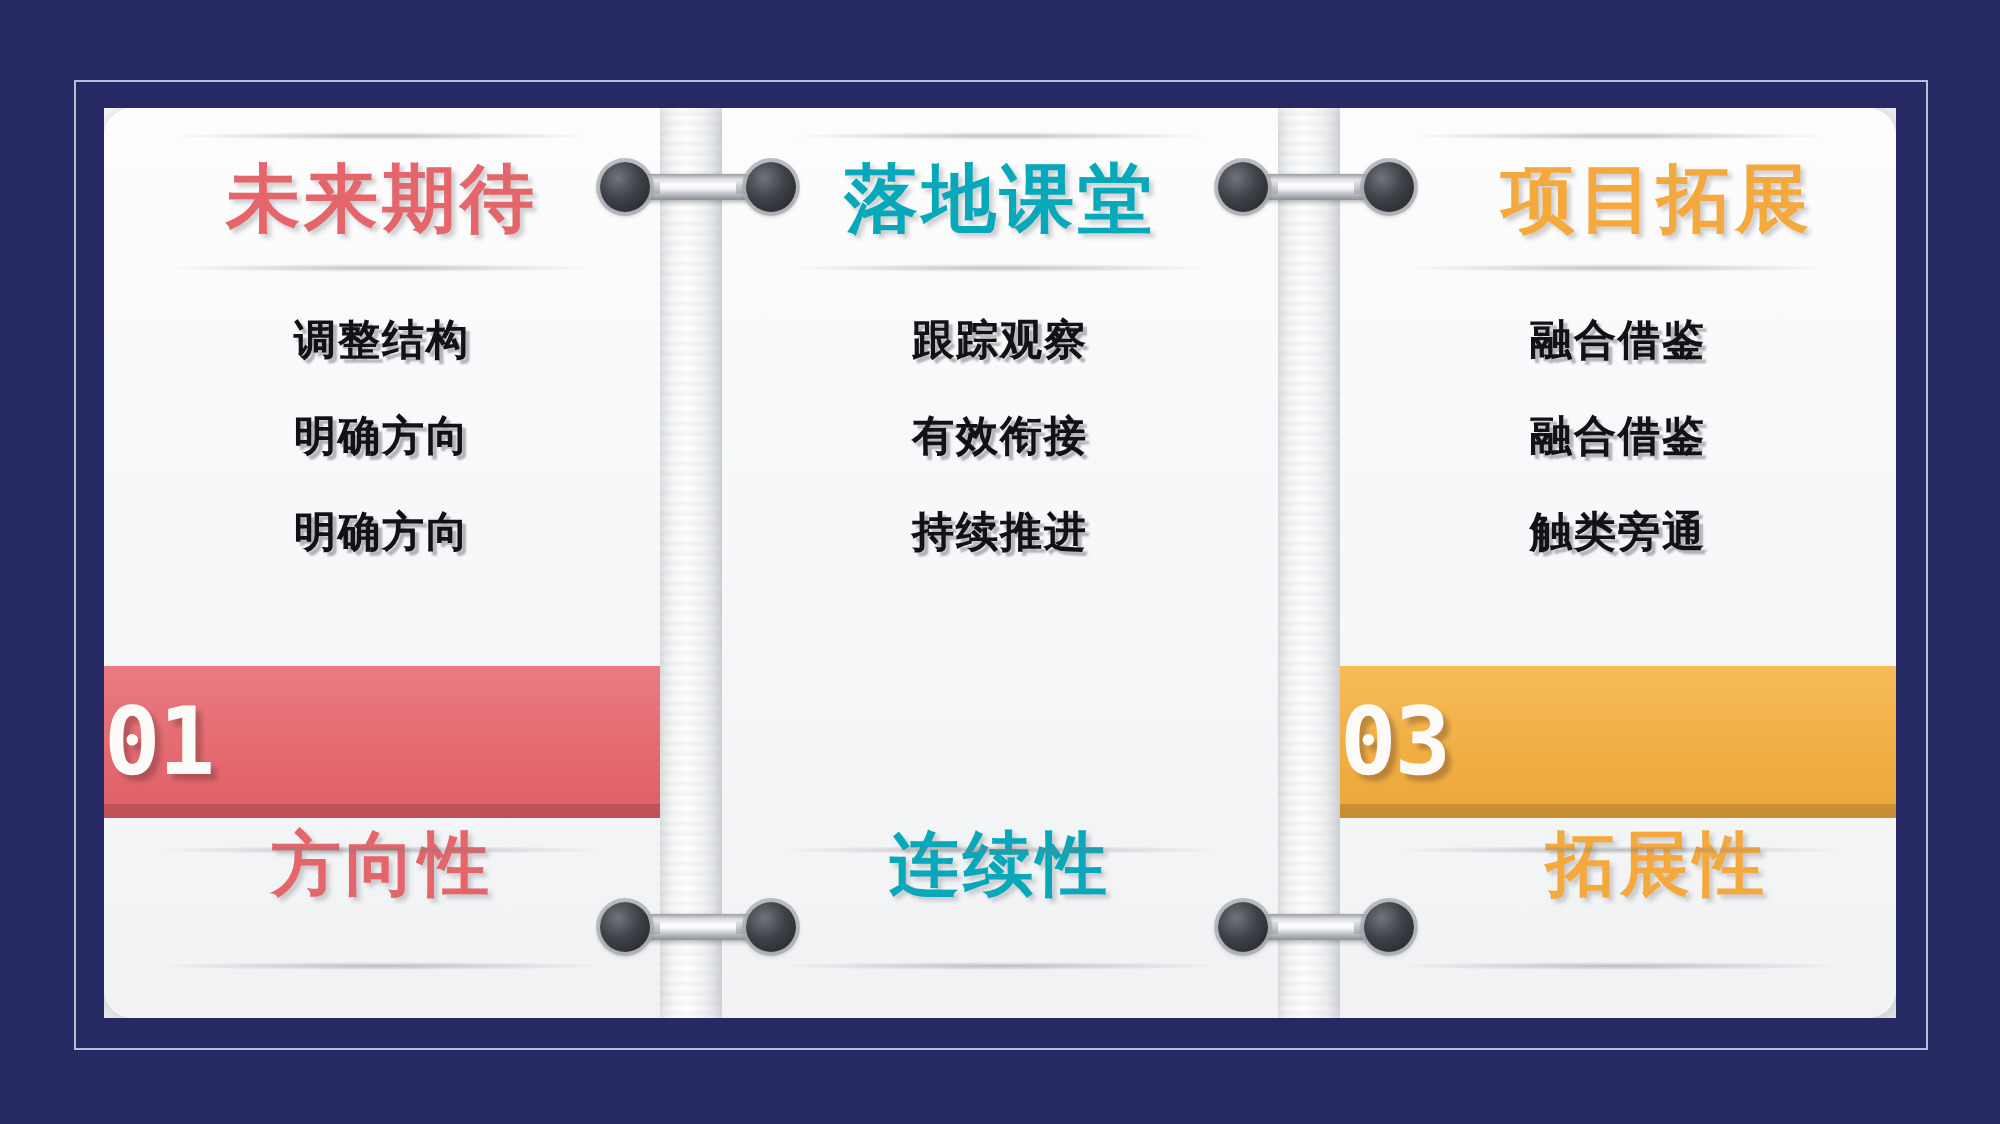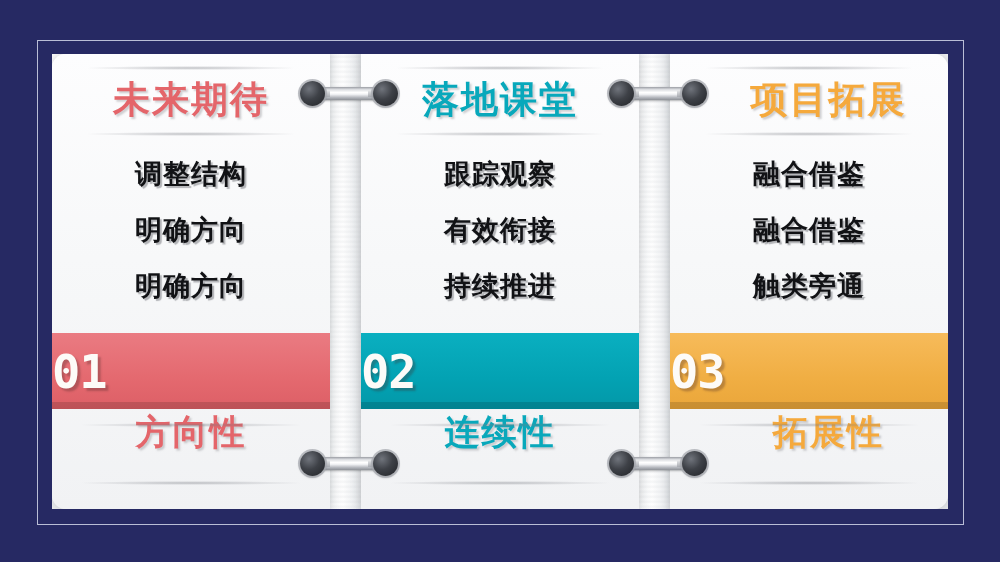--- a/index.html
+++ b/index.html
@@ -79,21 +79,21 @@
   .t3{color:#f5a93c;margin-left:39px;}
 
   
   .lines{
     flex:1 1 auto;
     display:flex;flex-direction:column;
     align-items:center;justify-content:flex-start;
     padding-top:18px;gap:20px;
   }
   .line{
-    font-size:27px;font-weight:700;color:#111215;
+    font-size:21px;font-weight:700;color:#111215;
     letter-spacing:1px;white-space:nowrap;
     text-shadow:2px 2px 1px rgba(120,122,128,.55);
   }
 
   
   .band{
     flex:0 0 auto;height:76px;position:relative;
     display:flex;align-items:center;justify-content:flex-start;
   }
   .band .num{
@@ -178,23 +178,20 @@
 
     <div class="card c2">
       <div class="title-wrap">
         <div class="title t2">落地课堂</div>
       </div>
       <div class="lines">
         <div class="line">跟踪观察</div>
         <div class="line">有效衔接</div>
         <div class="line">持续推进</div>
       </div>
-      <div class="band b2">
-        <div class="num">02</div>
-      </div>
       <div class="foot">
         <div class="foot-label t2">连续性</div>
       </div>
     </div>
 
     <div class="card c3">
       <div class="title-wrap">
         <div class="title t3">项目拓展</div>
       </div>
       <div class="lines">

